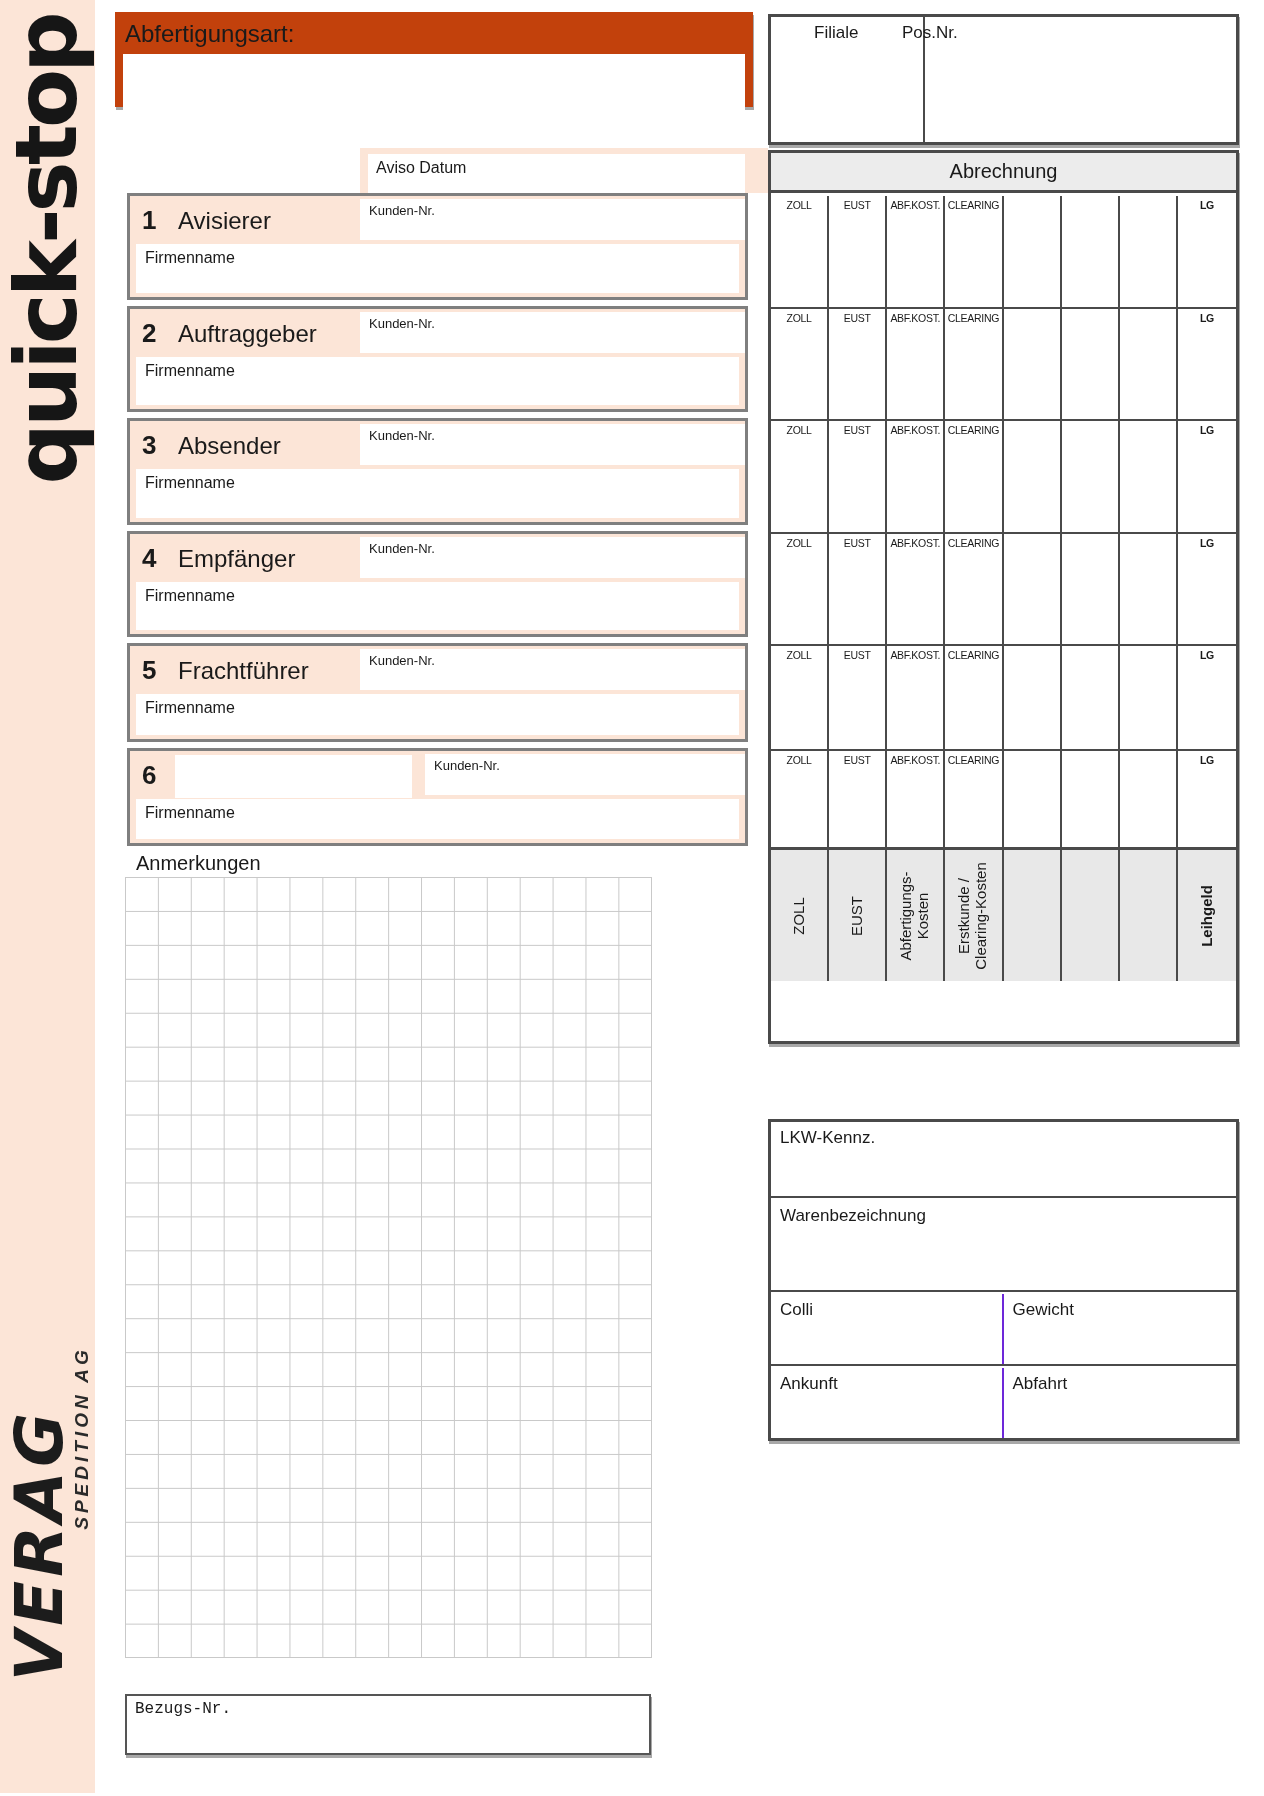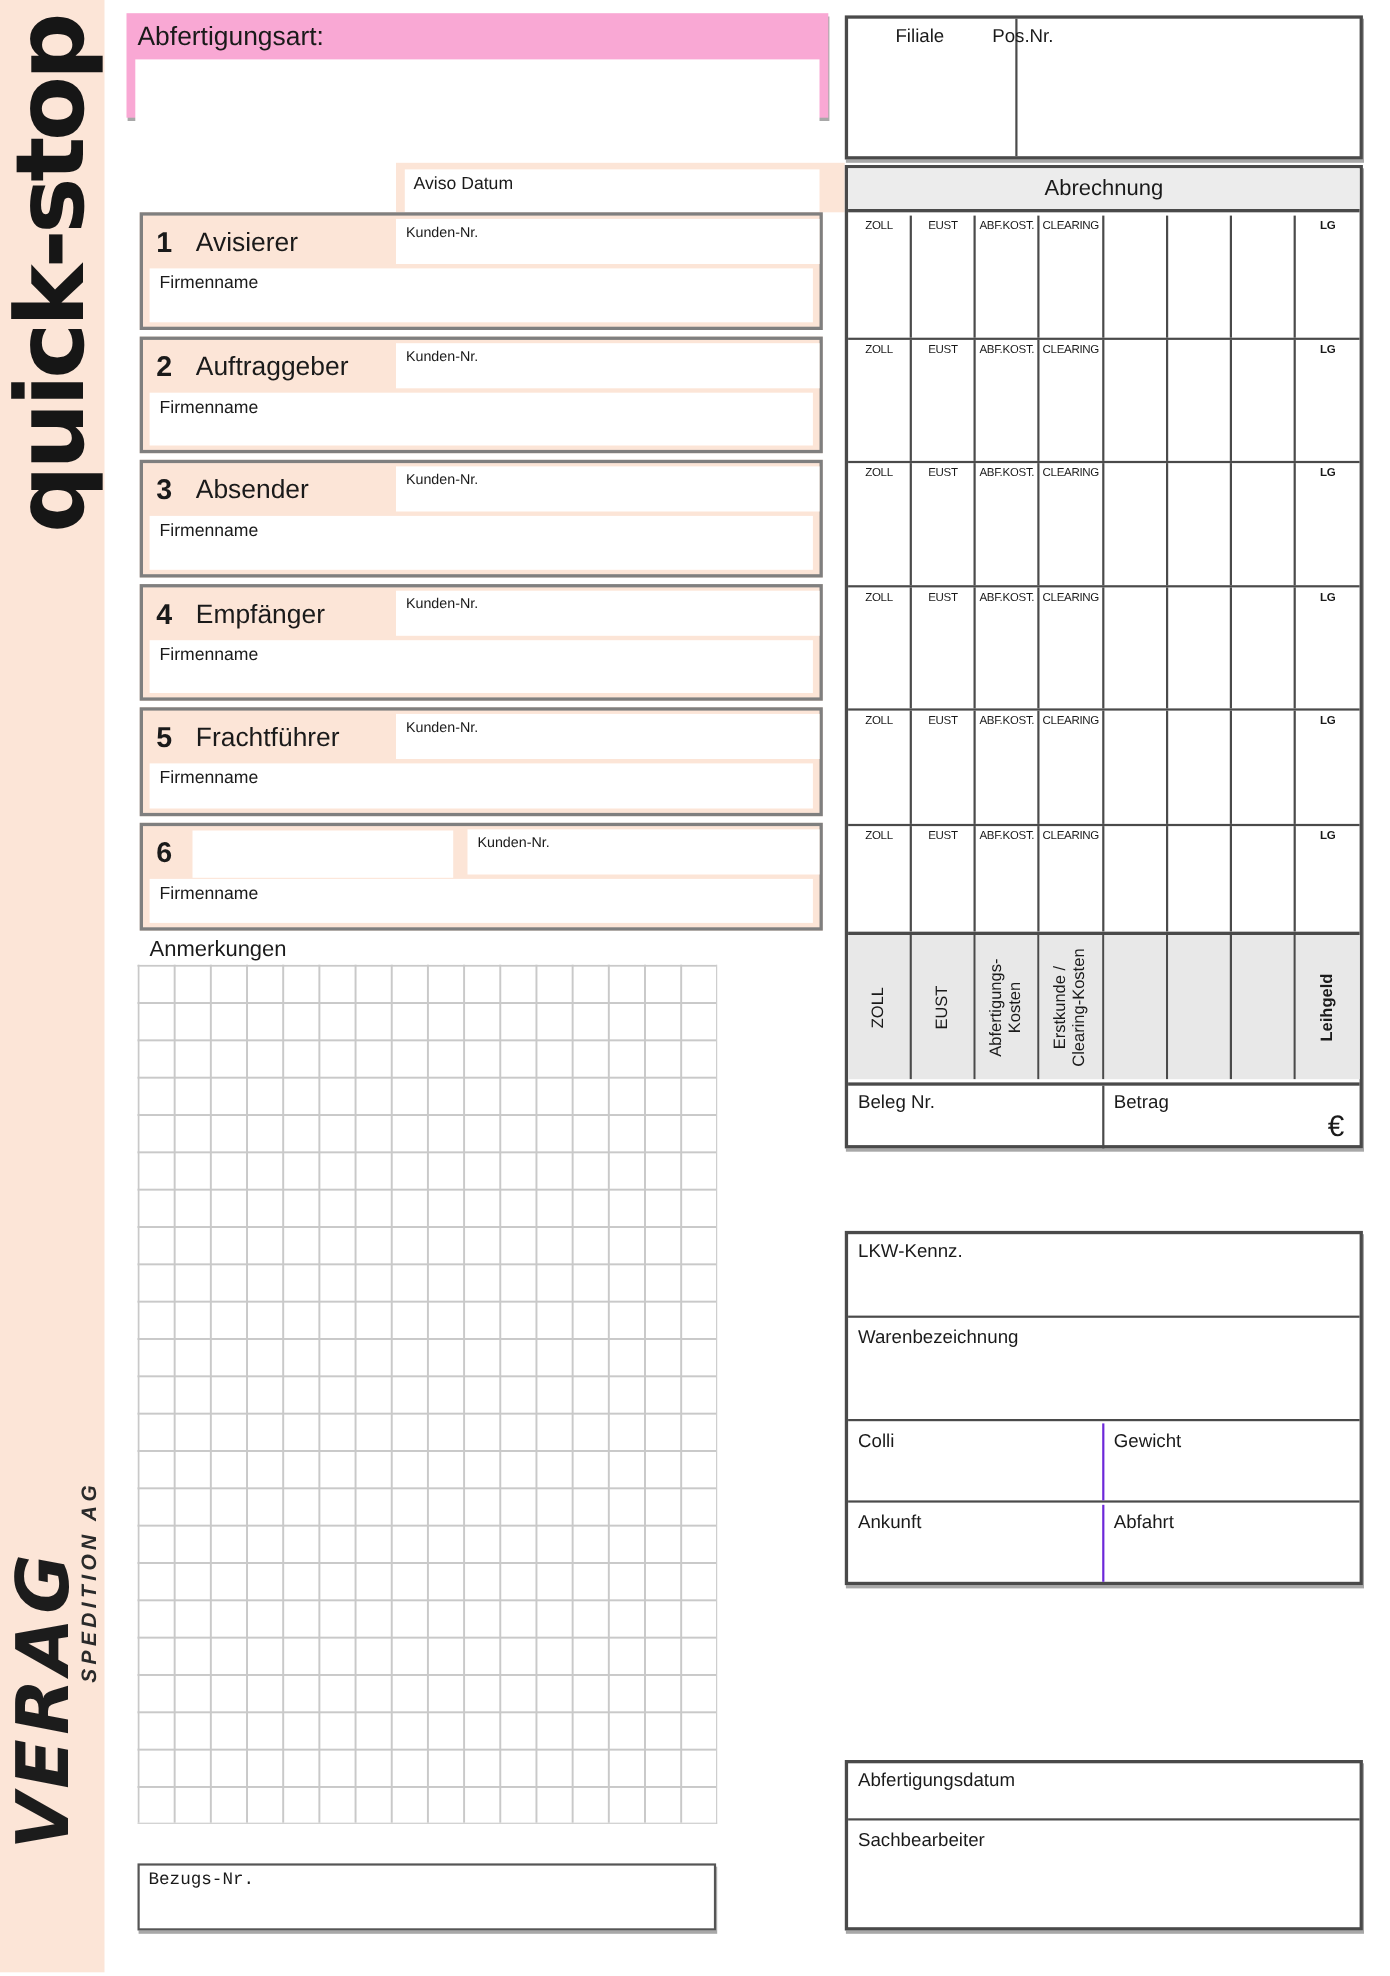--- a/index.html
+++ b/index.html
@@ -11,21 +11,21 @@
   .rot90{white-space:nowrap;transform:translate(-50%,-50%) rotate(-90deg);}
   .quickstop{top:250px;left:46px;font-family:"DejaVu Sans",sans-serif;font-weight:800;
              font-size:86px;letter-spacing:-4px;color:#161616;}
   .verag{top:1545px;left:39px;font-family:"DejaVu Sans",sans-serif;font-weight:800;
          font-style:italic;font-size:66px;letter-spacing:4px;color:#1c1c1c;}
   .spedition{top:1438px;left:82px;font-weight:bold;font-style:italic;font-size:19px;
              letter-spacing:4px;color:#2a2a2a;}
   .field{background:#fff;}
   .box-shadow{box-shadow:1px 3px 0 #a8a8a8;}
   
-  .abf-box{left:115px;top:12px;width:638px;height:95px;background:#f9a8d4;}
+  .abf-box{left:115px;top:12px;width:638px;height:95px;background:#c2410c;}
   .abf-label{left:10px;top:8px;font-size:24px;}
   .abf-input{left:8px;top:42px;width:622px;height:84px;}
   
   .filiale-box{left:768px;top:14px;width:471px;height:131px;border:3px solid #4a4a4a;background:#fff;}
   .filiale-cell{left:0;top:0;width:120px;height:100%;border-right:2px solid #4a4a4a;margin-left:34px;}
   .cell-label{left:9px;top:6px;font-size:17px;}
   
   .aviso-box{left:360px;top:148px;width:408px;height:45px;background:#fce5d7;}
   .aviso-field{left:8px;top:6px;width:377px;height:39px;}
   .aviso-label{left:8px;top:5px;font-size:16px;}
@@ -317,29 +317,20 @@
           <span class="rot-lbl">Erstkunde / Clearing-Kosten</span>
         </div>
       <div></div>
       <div></div>
       <div></div>
       <div>
           <span class="rot-lbl">Leihgeld</span>
         </div>
     </div>
 
-    <div class="abs beleg-row">
-      <div class="beleg-cell">
-        <span class="money-label">Beleg Nr.</span>
-      </div>
-      <div class="betrag-cell">
-        <span class="money-label">Betrag</span>
-        <span class="euro">€</span>
-      </div>
-    </div>
   </div>
 
   <div class="abs anm-label">Anmerkungen</div>
   <div class="abs anm-grid"></div>
 
   <div class="abs lkw-box box-shadow">
     <div class="abs lkw-row" style="top:0;height:76px;">
       <div class="abs cell-label">LKW-Kennz.</div>
     </div>
     <div class="abs lkw-row" style="top:78px;height:92px;">
@@ -356,26 +347,18 @@
     <div class="abs" style="left:0;top:246px;width:100%;height:70px;">
       <div class="abs half-right">
         <div class="abs cell-label">Abfahrt</div>
       </div>
       <div class="abs half-left">
         <div class="abs cell-label">Ankunft</div>
       </div>
     </div>
   </div>
 
-  <div class="abs proc-box box-shadow">
-    <div class="abs" style="left:0;top:0;width:100%;height:52px;border-bottom:2px solid #4a4a4a;">
-      <div class="abs cell-label">Abfertigungsdatum</div>
-    </div>
-    <div class="abs" style="left:0;top:54px;width:100%;bottom:0;">
-      <div class="abs cell-label">Sachbearbeiter</div>
-    </div>
-  </div>
 
   <div class="abs bezug-box box-shadow">
     <div class="abs" style="left:8px;top:4px;font-size:16px;">Bezugs-Nr.</div>
   </div>
 
 </div>
 
 </body></html>

